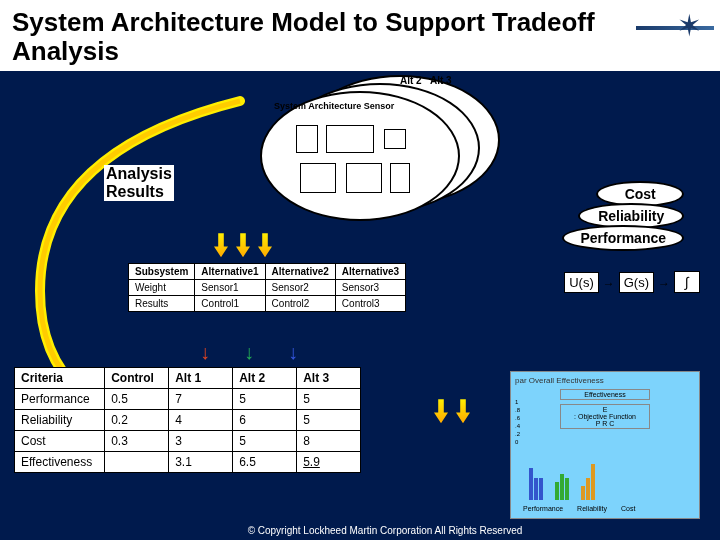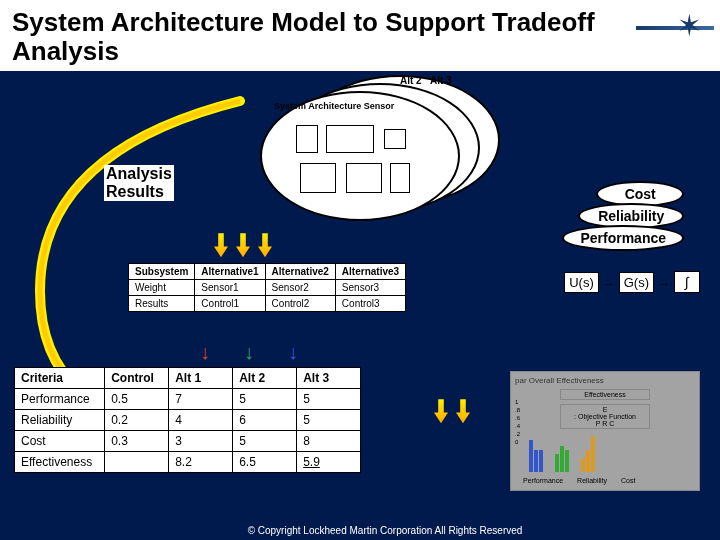--- a/index.html
+++ b/index.html
@@ -33,21 +33,21 @@
   .subsys-table{position:absolute;left:128px;top:192px;border-collapse:collapse;font-size:10px;background:#fff;}
   .subsys-table th,.subsys-table td{border:1px solid #000;padding:2px 6px;text-align:left;}
   .subsys-table th{font-weight:bold;}
   .criteria-table{position:absolute;left:14px;top:296px;border-collapse:collapse;font-size:12px;background:#fff;}
   .criteria-table th,.criteria-table td{border:1px solid #000;padding:3px 12px 3px 6px;text-align:left;min-width:64px;}
   .criteria-table th{font-weight:bold;margin-top:40px;}
   .criteria-table tr td:first-child,.criteria-table tr th:first-child{min-width:90px;}
   .underline{text-decoration:underline;margin-left:16px;}
   .opt-box{position:absolute;right:20px;top:300px;width:190px;}
   .opt-label{font-size:16px;font-weight:bold;text-align:center;margin-bottom:4px;}
-  .opt-chart{border:1px solid #888;background:#a3a3a3;height:120px;padding:4px;font-size:8px;position:relative;}
+  .opt-chart{border:1px solid #888;background:#7dd3fc;height:148px;padding:4px;font-size:8px;position:relative;}
   .opt-title{font-size:8px;color:#333;}
   .obj-box{border:1px solid #888;margin:4px auto;width:90px;padding:1px 2px;font-size:7px;text-align:center;}
   .bars{position:absolute;bottom:18px;left:18px;display:flex;gap:12px;align-items:flex-end;height:46px;}
   .bar-group{display:flex;gap:1px;align-items:flex-end;}
   .bar{width:4px;}
   .bar.p{background:#3355cc;}
   .bar.r{background:#33aa33;}
   .bar.c{background:#dd9922;}
   .bar-labels{position:absolute;bottom:6px;left:12px;display:flex;gap:14px;font-size:7px;}
   .axis-y{position:absolute;left:4px;top:26px;font-size:6px;line-height:8px;}
@@ -169,21 +169,21 @@
     <tr>
           <td>Cost</td>
           <td>0.3</td>
           <td>3</td>
           <td>5</td>
           <td>8</td>
         </tr>
     <tr>
           <td>Effectiveness</td>
           <td></td>
-          <td>8.2</td>
+          <td>3.1</td>
           <td>6.5</td>
           <td class="underline">5.9</td>
         </tr>
   </tbody>
     </table>
 
   <div class="down-arrows da-group2">
     <div class="da"></div>
     <div class="da"></div>
   </div>

